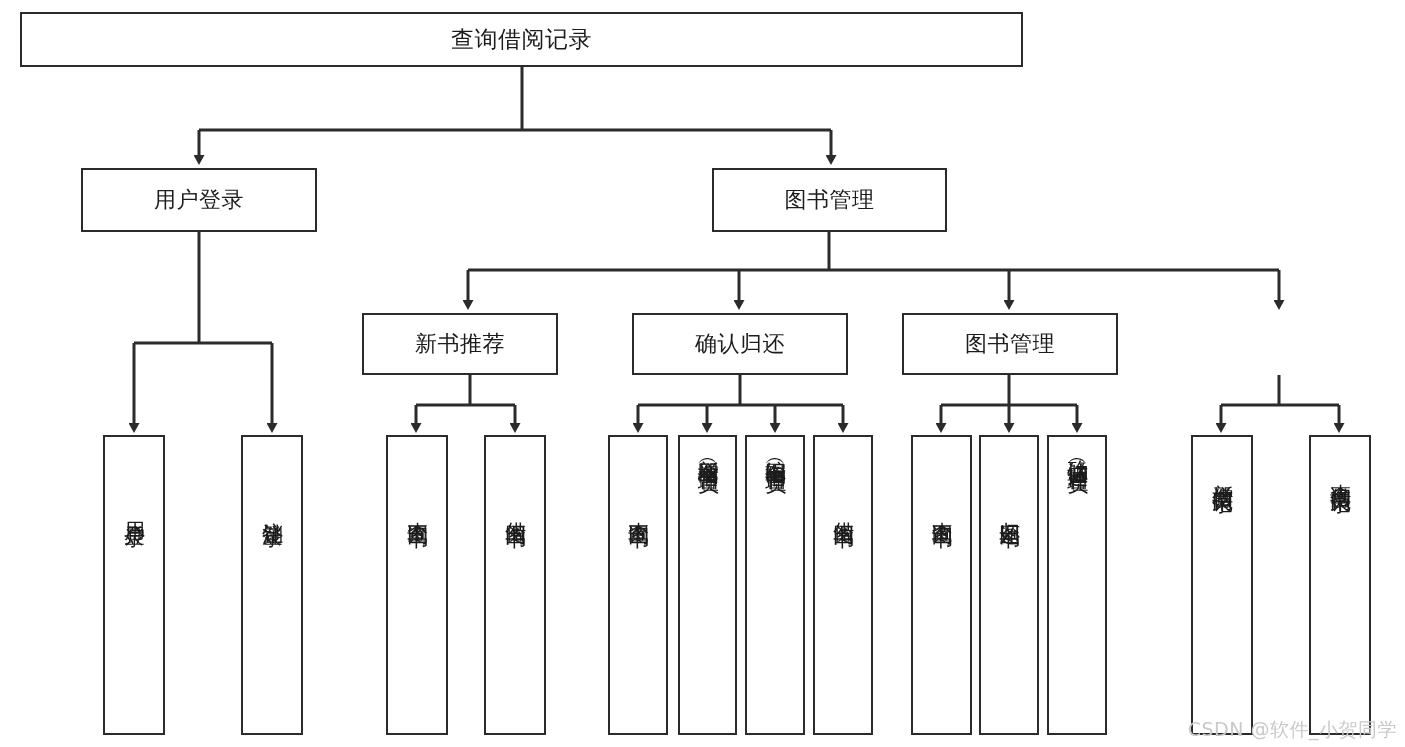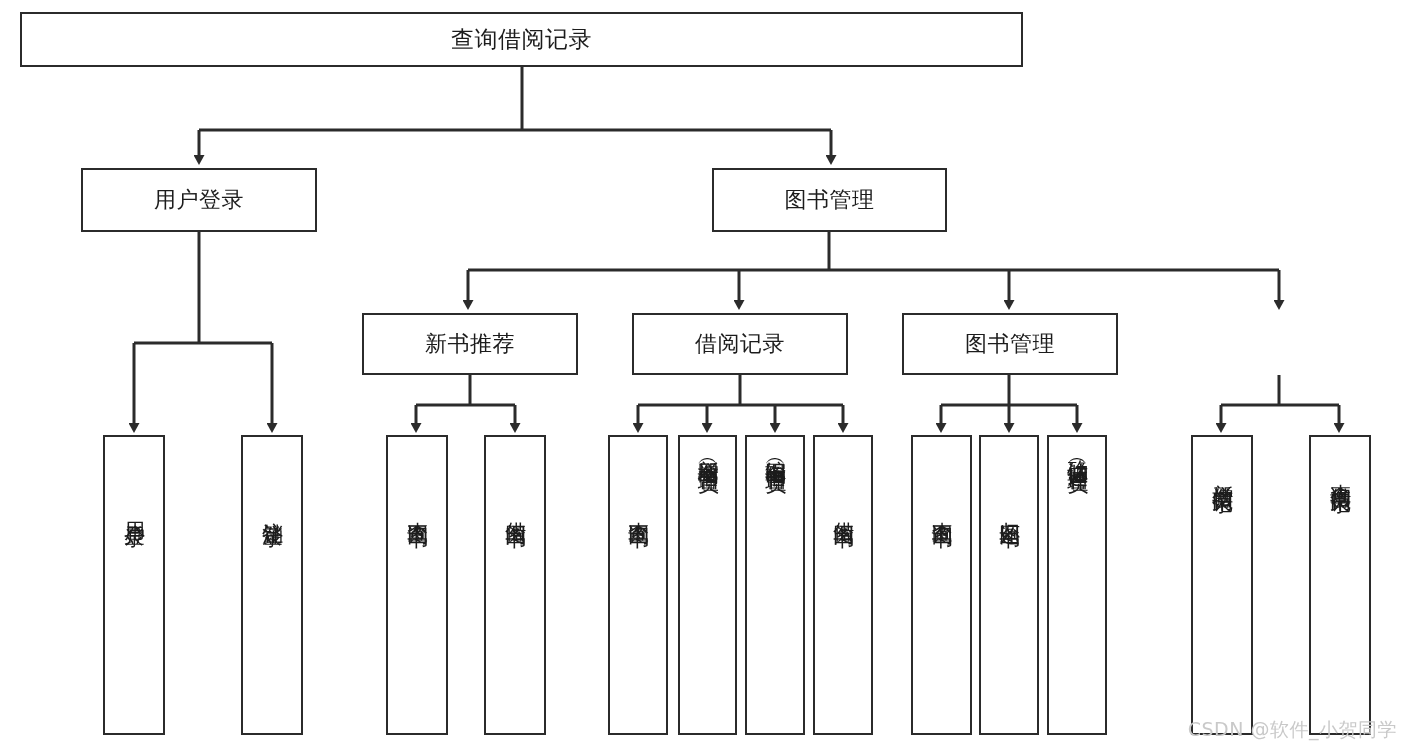--- a/index.html
+++ b/index.html
@@ -136,26 +136,26 @@
   </div>
 
   <div class="node horizontal" style="left:81px; top:168px; width:236px; height:64px;">
     <span class="node-label">用户登录</span>
   </div>
 
   <div class="node horizontal" style="left:712px; top:168px; width:235px; height:64px;">
     <span class="node-label">图书管理</span>
   </div>
 
-  <div class="node horizontal" style="left:362px; top:313px; width:216px; height:62px;">
+  <div class="node horizontal" style="left:362px; top:313px; width:196px; height:62px;">
     <span class="node-label">新书推荐</span>
   </div>
 
   <div class="node horizontal" style="left:632px; top:313px; width:216px; height:62px;">
-    <span class="node-label">借阅记录</span>
+    <span class="node-label">确认归还</span>
   </div>
 
   <div class="node horizontal" style="left:902px; top:313px; width:216px; height:62px;">
     <span class="node-label">图书管理</span>
   </div>
 
 
   <div class="node vertical" style="left:103px; top:435px; width:62px; height:300px; padding-top:68px;">
     <span class="node-label">用户登录</span>
   </div>

